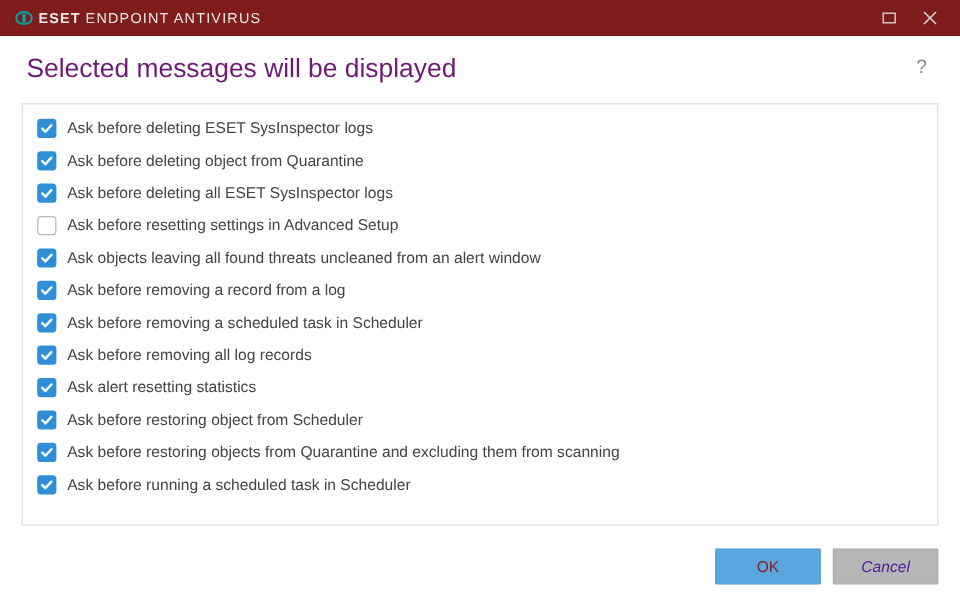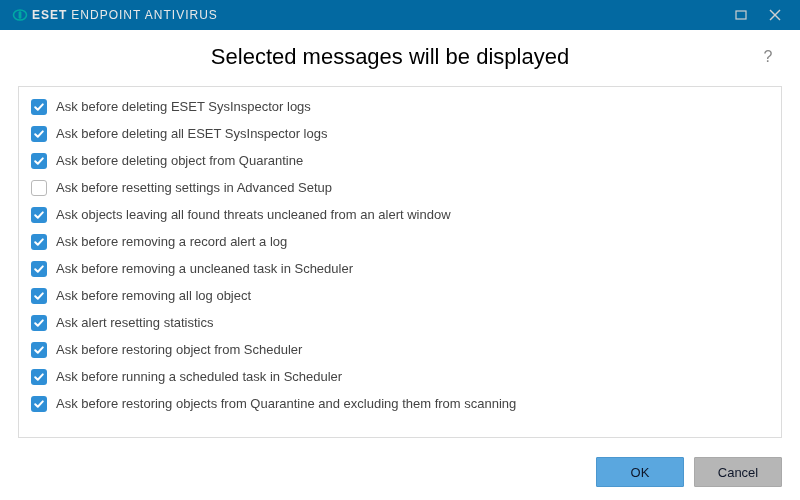--- a/index.html
+++ b/index.html
@@ -10,21 +10,21 @@
     font-family: "Segoe UI", Arial, sans-serif;
     background: #fff;
     color: #333;
     overflow: hidden;
     position: relative;
   }
 
   
   .titlebar {
     height: 30px;
-    background: #0369a1;
+    background: #7f1d1d;
     display: flex;
     align-items: center;
     padding: 0 8px 0 12px;
     color: #e8e8e8;
     font-size: 12px;
     letter-spacing: 0.5px;
   }
   .brand-wrap { display: flex; align-items: center; gap: 4px; }
   .brand-eset { font-weight: 700; letter-spacing: 1px; }
   .brand-product { font-weight: 300; letter-spacing: 1px; }
@@ -42,23 +42,22 @@
 
   
   .heading-row {
     display: flex;
     align-items: center;
     padding: 14px 22px 10px 22px;
   }
   .heading {
     font-size: 22px;
     font-weight: 400;
-    color: #000000;
+    color: #701a75;
     flex: 1;
-    text-align: center;
   }
   .help-btn {
     color: #888;
     font-size: 16px;
     cursor: pointer;
     width: 20px;
     text-align: center;
   }
 
   
@@ -131,27 +130,28 @@
     font-size: 13px;
     cursor: pointer;
     display: inline-flex;
     align-items: center;
     justify-content: center;
     padding: 0 16px;
     border-radius: 1px;
   }
   .btn-primary {
     background: #5aa7df;
-    color: #0f172a;
+    color: #7f1d1d;
     border-color: #4b97cf;
   }
   .btn-secondary {
     background: #b6b6b6;
-    color: #0f172a;
+    color: #4c1d95;
     border-color: #a9a9a9;
+    font-style: italic;
   }
 </style>
 </head>
 <body>
 
 <div class="titlebar">
   <div class="brand-wrap">
     <svg width="16" height="16" viewBox="0 0 16 16">
       <ellipse cx="8" cy="8" rx="6.5" ry="5" fill="none" stroke="#00a9a4" stroke-width="1.6"></ellipse>
       <rect x="6.6" y="4.2" width="2.8" height="7.6" rx="1.4" fill="#00a9a4"></rect>
@@ -189,65 +189,65 @@
           </svg>
         </div>
         <span class="item-label">Ask before deleting ESET SysInspector logs</span>
       </div>
       <div class="item">
         <div class="cb checked">
           <svg width="12" height="12" viewBox="0 0 12 12">
             <polyline points="2.2,6.2 4.8,8.8 9.8,3.4" fill="none" stroke="#fff" stroke-width="2" stroke-linecap="round" stroke-linejoin="round"></polyline>
           </svg>
         </div>
+        <span class="item-label">Ask before deleting object from Quarantine</span>
+      </div>
+      <div class="item">
+        <div class="cb checked">
+          <svg width="12" height="12" viewBox="0 0 12 12">
+            <polyline points="2.2,6.2 4.8,8.8 9.8,3.4" fill="none" stroke="#fff" stroke-width="2" stroke-linecap="round" stroke-linejoin="round"></polyline>
+          </svg>
+        </div>
         <span class="item-label">Ask before deleting all ESET SysInspector logs</span>
-      </div>
-      <div class="item">
-        <div class="cb checked">
-          <svg width="12" height="12" viewBox="0 0 12 12">
-            <polyline points="2.2,6.2 4.8,8.8 9.8,3.4" fill="none" stroke="#fff" stroke-width="2" stroke-linecap="round" stroke-linejoin="round"></polyline>
-          </svg>
-        </div>
-        <span class="item-label">Ask before deleting object from Quarantine</span>
       </div>
       <div class="item">
         <div class="cb unchecked"></div>
         <span class="item-label">Ask before resetting settings in Advanced Setup</span>
       </div>
       <div class="item">
         <div class="cb checked">
           <svg width="12" height="12" viewBox="0 0 12 12">
             <polyline points="2.2,6.2 4.8,8.8 9.8,3.4" fill="none" stroke="#fff" stroke-width="2" stroke-linecap="round" stroke-linejoin="round"></polyline>
           </svg>
         </div>
         <span class="item-label">Ask objects leaving all found threats uncleaned from an alert window</span>
       </div>
       <div class="item">
         <div class="cb checked">
           <svg width="12" height="12" viewBox="0 0 12 12">
             <polyline points="2.2,6.2 4.8,8.8 9.8,3.4" fill="none" stroke="#fff" stroke-width="2" stroke-linecap="round" stroke-linejoin="round"></polyline>
           </svg>
         </div>
-        <span class="item-label">Ask before removing a record alert a log</span>
-      </div>
-      <div class="item">
-        <div class="cb checked">
-          <svg width="12" height="12" viewBox="0 0 12 12">
-            <polyline points="2.2,6.2 4.8,8.8 9.8,3.4" fill="none" stroke="#fff" stroke-width="2" stroke-linecap="round" stroke-linejoin="round"></polyline>
-          </svg>
-        </div>
-        <span class="item-label">Ask before removing a uncleaned task in Scheduler</span>
-      </div>
-      <div class="item">
-        <div class="cb checked">
-          <svg width="12" height="12" viewBox="0 0 12 12">
-            <polyline points="2.2,6.2 4.8,8.8 9.8,3.4" fill="none" stroke="#fff" stroke-width="2" stroke-linecap="round" stroke-linejoin="round"></polyline>
-          </svg>
-        </div>
-        <span class="item-label">Ask before removing all log object</span>
+        <span class="item-label">Ask before removing a record from a log</span>
+      </div>
+      <div class="item">
+        <div class="cb checked">
+          <svg width="12" height="12" viewBox="0 0 12 12">
+            <polyline points="2.2,6.2 4.8,8.8 9.8,3.4" fill="none" stroke="#fff" stroke-width="2" stroke-linecap="round" stroke-linejoin="round"></polyline>
+          </svg>
+        </div>
+        <span class="item-label">Ask before removing a scheduled task in Scheduler</span>
+      </div>
+      <div class="item">
+        <div class="cb checked">
+          <svg width="12" height="12" viewBox="0 0 12 12">
+            <polyline points="2.2,6.2 4.8,8.8 9.8,3.4" fill="none" stroke="#fff" stroke-width="2" stroke-linecap="round" stroke-linejoin="round"></polyline>
+          </svg>
+        </div>
+        <span class="item-label">Ask before removing all log records</span>
       </div>
       <div class="item">
         <div class="cb checked">
           <svg width="12" height="12" viewBox="0 0 12 12">
             <polyline points="2.2,6.2 4.8,8.8 9.8,3.4" fill="none" stroke="#fff" stroke-width="2" stroke-linecap="round" stroke-linejoin="round"></polyline>
           </svg>
         </div>
         <span class="item-label">Ask alert resetting statistics</span>
       </div>
       <div class="item">
@@ -257,29 +257,29 @@
           </svg>
         </div>
         <span class="item-label">Ask before restoring object from Scheduler</span>
       </div>
       <div class="item">
         <div class="cb checked">
           <svg width="12" height="12" viewBox="0 0 12 12">
             <polyline points="2.2,6.2 4.8,8.8 9.8,3.4" fill="none" stroke="#fff" stroke-width="2" stroke-linecap="round" stroke-linejoin="round"></polyline>
           </svg>
         </div>
+        <span class="item-label">Ask before restoring objects from Quarantine and excluding them from scanning</span>
+      </div>
+      <div class="item">
+        <div class="cb checked">
+          <svg width="12" height="12" viewBox="0 0 12 12">
+            <polyline points="2.2,6.2 4.8,8.8 9.8,3.4" fill="none" stroke="#fff" stroke-width="2" stroke-linecap="round" stroke-linejoin="round"></polyline>
+          </svg>
+        </div>
         <span class="item-label">Ask before running a scheduled task in Scheduler</span>
-      </div>
-      <div class="item">
-        <div class="cb checked">
-          <svg width="12" height="12" viewBox="0 0 12 12">
-            <polyline points="2.2,6.2 4.8,8.8 9.8,3.4" fill="none" stroke="#fff" stroke-width="2" stroke-linecap="round" stroke-linejoin="round"></polyline>
-          </svg>
-        </div>
-        <span class="item-label">Ask before restoring objects from Quarantine and excluding them from scanning</span>
       </div>
     </div>
 </div>
 
 <div class="footer">
   <button class="btn btn-primary">
     <span>OK</span>
   </button>
   <button class="btn btn-secondary">
     <span>Cancel</span>

